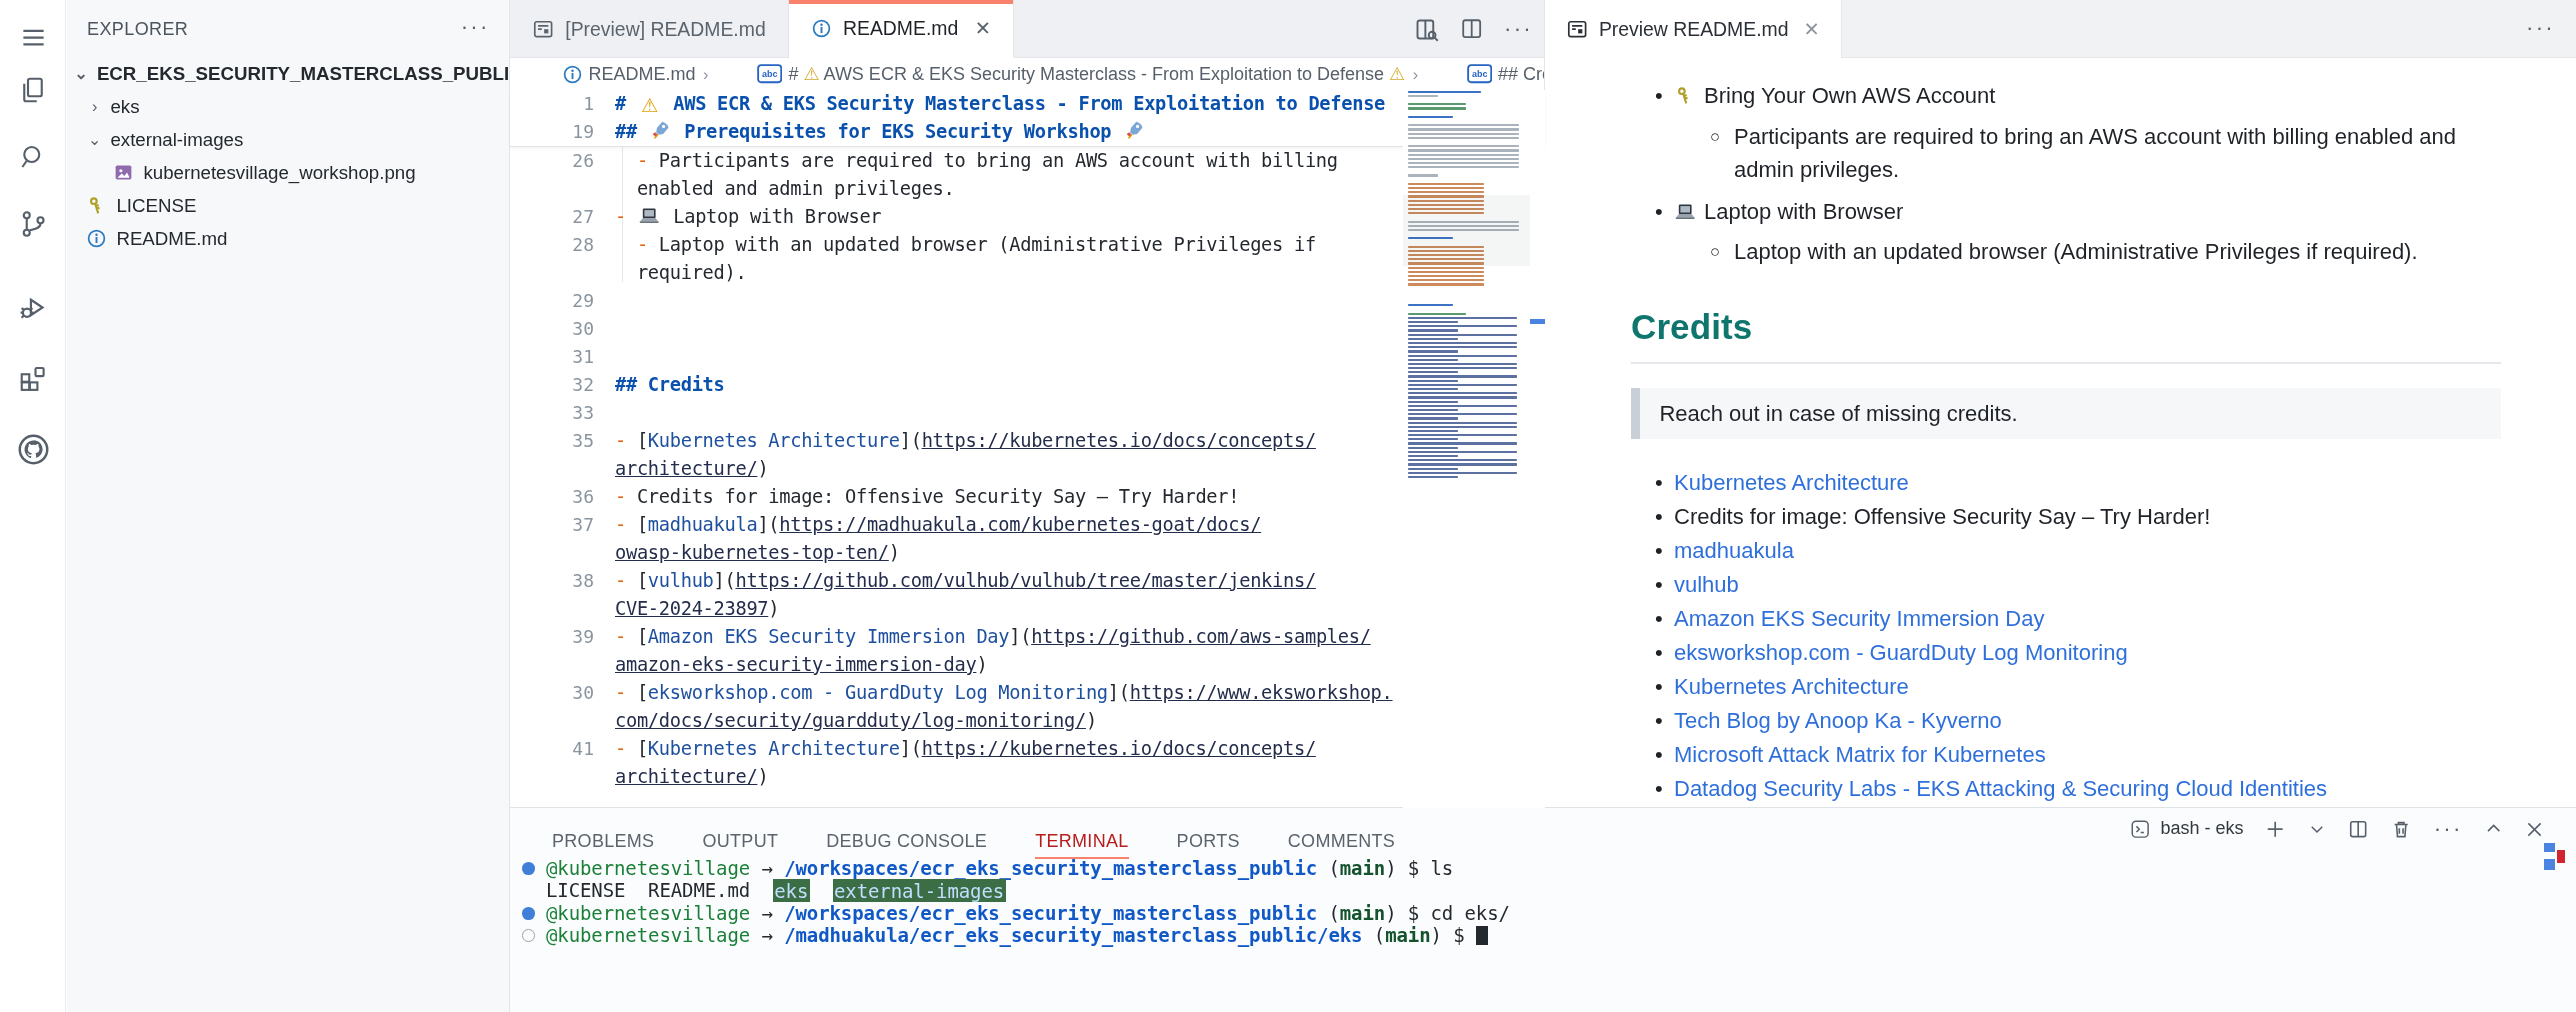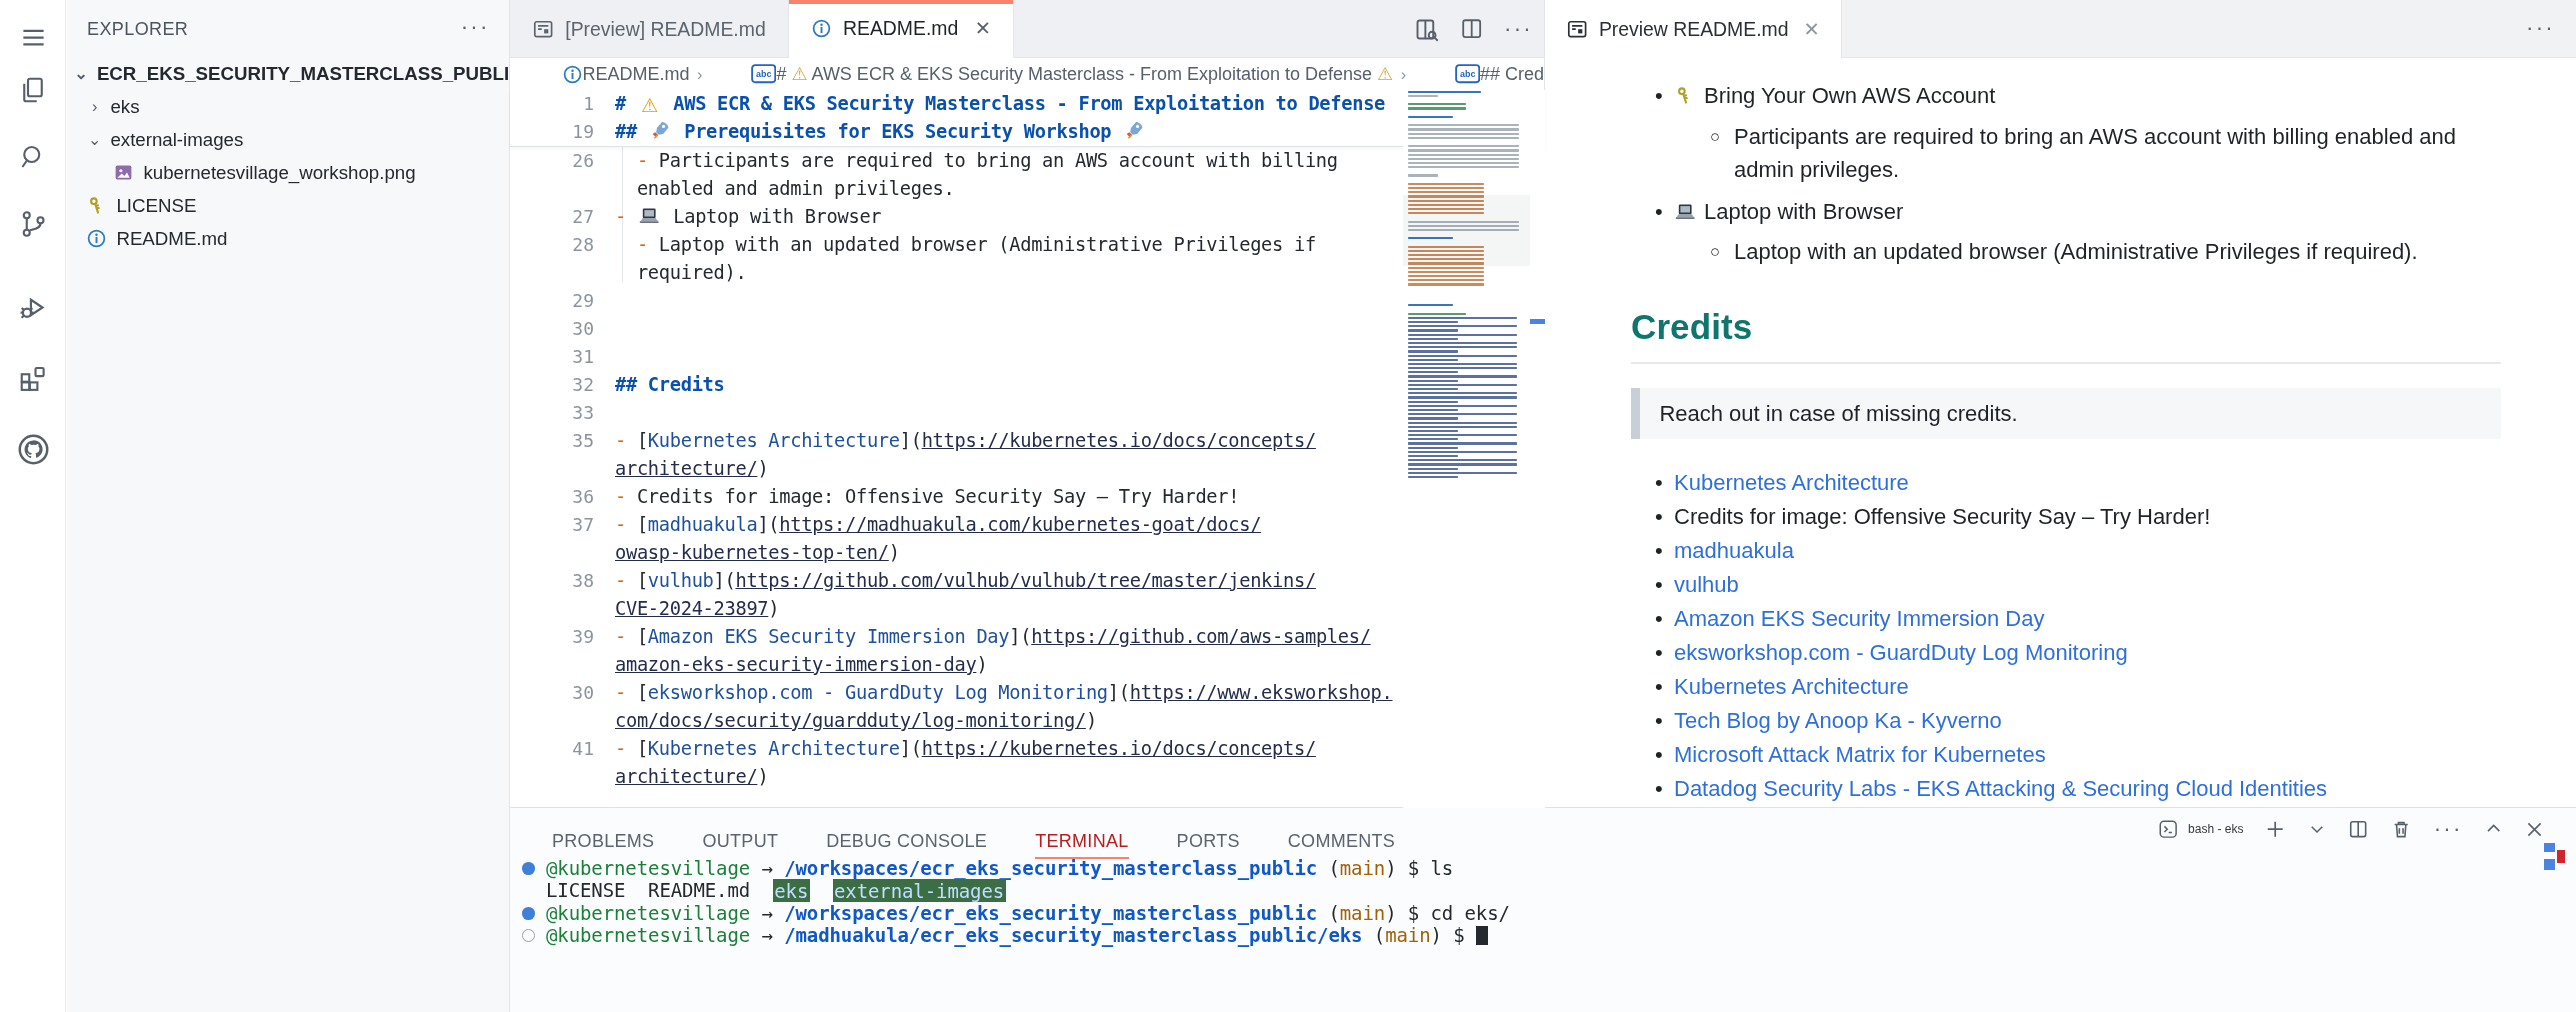--- a/index.html
+++ b/index.html
@@ -36,21 +36,21 @@
   .tab .tclose { margin-left:16.4px; font-size:19.4px; color:#57606a; }
   .tab.active { background:#ffffff; color:#1f2328; border-bottom:0.7px solid #fff; }
   .tab.active::before { content:""; position:absolute; left:0; right:0; top:0; height:3.7px; background:#f9826c; }
   .ed-actions { position:absolute; right:12px; top:0; height:58px; display:flex; align-items:center; gap:19.4px; color:#57606a; }
   .ed-actions .aicon { cursor:pointer; display:inline-flex; }
 
   .breadcrumb { position:absolute; left:0; top:58px; width:100%; height:32px; background:#fff;
     display:flex; align-items:center; padding-left:10.5px; font-size:18px; color:#57606a; white-space:nowrap; overflow:hidden;}
   .bc-sep { margin:0 7.5px; color:#8c959f; font-size:16.4px; }
   .bc-item { display:flex; align-items:center; cursor:pointer; }
-  .bc-item .bicon { display:inline-flex;padding-left:41px; }
+  .bc-item .bicon { margin-right:6px; display:inline-flex;padding-left:41px; }
   .warnc { color:#d4a72c; }
 
   .editor { position:absolute; left:0; top:90px; width:100%; height:718px; background:#fff; }
   .erow { position:relative; height:28px; line-height:28px; font-family:"DejaVu Sans Mono", monospace;
     font-size:18.7px; letter-spacing:-0.3px; white-space:pre; }
   .erow .num { position:absolute; left:0; top:0; width:84px; text-align:right; color:#8a949e;
     font-size:18px; letter-spacing:0; }
   .erow .rowtext { position:absolute; left:105px; top:0; }
   .erow.cur::before { content:""; position:absolute; left:99px; right:142px; top:0; bottom:0; background:#f2f4f6; }
   .erow.cur .num { color:#1f2328; }
@@ -113,30 +113,30 @@
   
   .panel { position:absolute; left:510px; top:807px; width:2066px; height:205px; background:#fbfcfd;
     border-top:0.7px solid #dfe3e7; }
   .panel-tabs { position:absolute; left:42px; top:12px; height:42px; display:flex; gap:48px; align-items:center;
     font-size:18px; color:#5b646d; letter-spacing:0.3px; }
   .panel-tab { position:relative; height:42px; display:flex; align-items:center; cursor:pointer; }
   .panel-tab.active { color:#b91c1c; }
   .panel-tab.active::after { content:""; position:absolute; left:0; right:0; bottom:3px; height:2.2px; background:#f9826c; }
   .panel-right { position:absolute; right:31px; top:0; height:42px; display:flex; align-items:center; gap:21px; color:#57606a; }
   .panel-right .picon { cursor:pointer; display:inline-flex; }
-  .term-title { font-size:12px; color:#33393f; display:flex; align-items:center; gap:9px; }
+  .term-title { font-size:18px; color:#33393f; display:flex; align-items:center; gap:9px; }
   .term { position:absolute; left:0; top:49px; width:100%; font-family:"DejaVu Sans Mono", monospace;
     font-size:19px; letter-spacing:-0.1px; }
   .trow2 { position:relative; height:22.4px; line-height:22.4px; padding-left:36px; white-space:pre; }
   .tdot { position:absolute; left:12px; top:5.2px; width:12.7px; height:12.7px; border-radius:50%; }
   .tdot.filled { background:#3f7fd8; }
   .tdot.hollow { border:1.9px solid #9aa3ac; background:transparent; }
   .tg-user { color:#1a7f37; }
   .tg-path { color:#1158c7; font-weight:bold; }
-  .tg-branch { color:#a16207; font-weight:normal; }
+  .tg-branch { color:#14532d; font-weight:bold; }
   .tg-dir { color:#c3ddff; background:#3c6e46; padding:0.7px 1.5px; }
   .tcursor { display:inline-block; width:12px; height:19.4px; background:#24292f; vertical-align:-3px; }
   .term-deco { position:absolute; right:0; top:30px; width:34px; height:160px; }
   .td-b1 { position:absolute; left:1.5px; top:4.5px; width:11.2px; height:9px; background:#4b84e0; }
   .td-b2 { position:absolute; left:1.5px; top:21px; width:11.2px; height:10.5px; background:#4b84e0; }
   .td-r1 { position:absolute; left:15px; top:12px; width:8.2px; height:12.7px; background:#d1242f; }
 </style>
 </head>
 <body>
 

